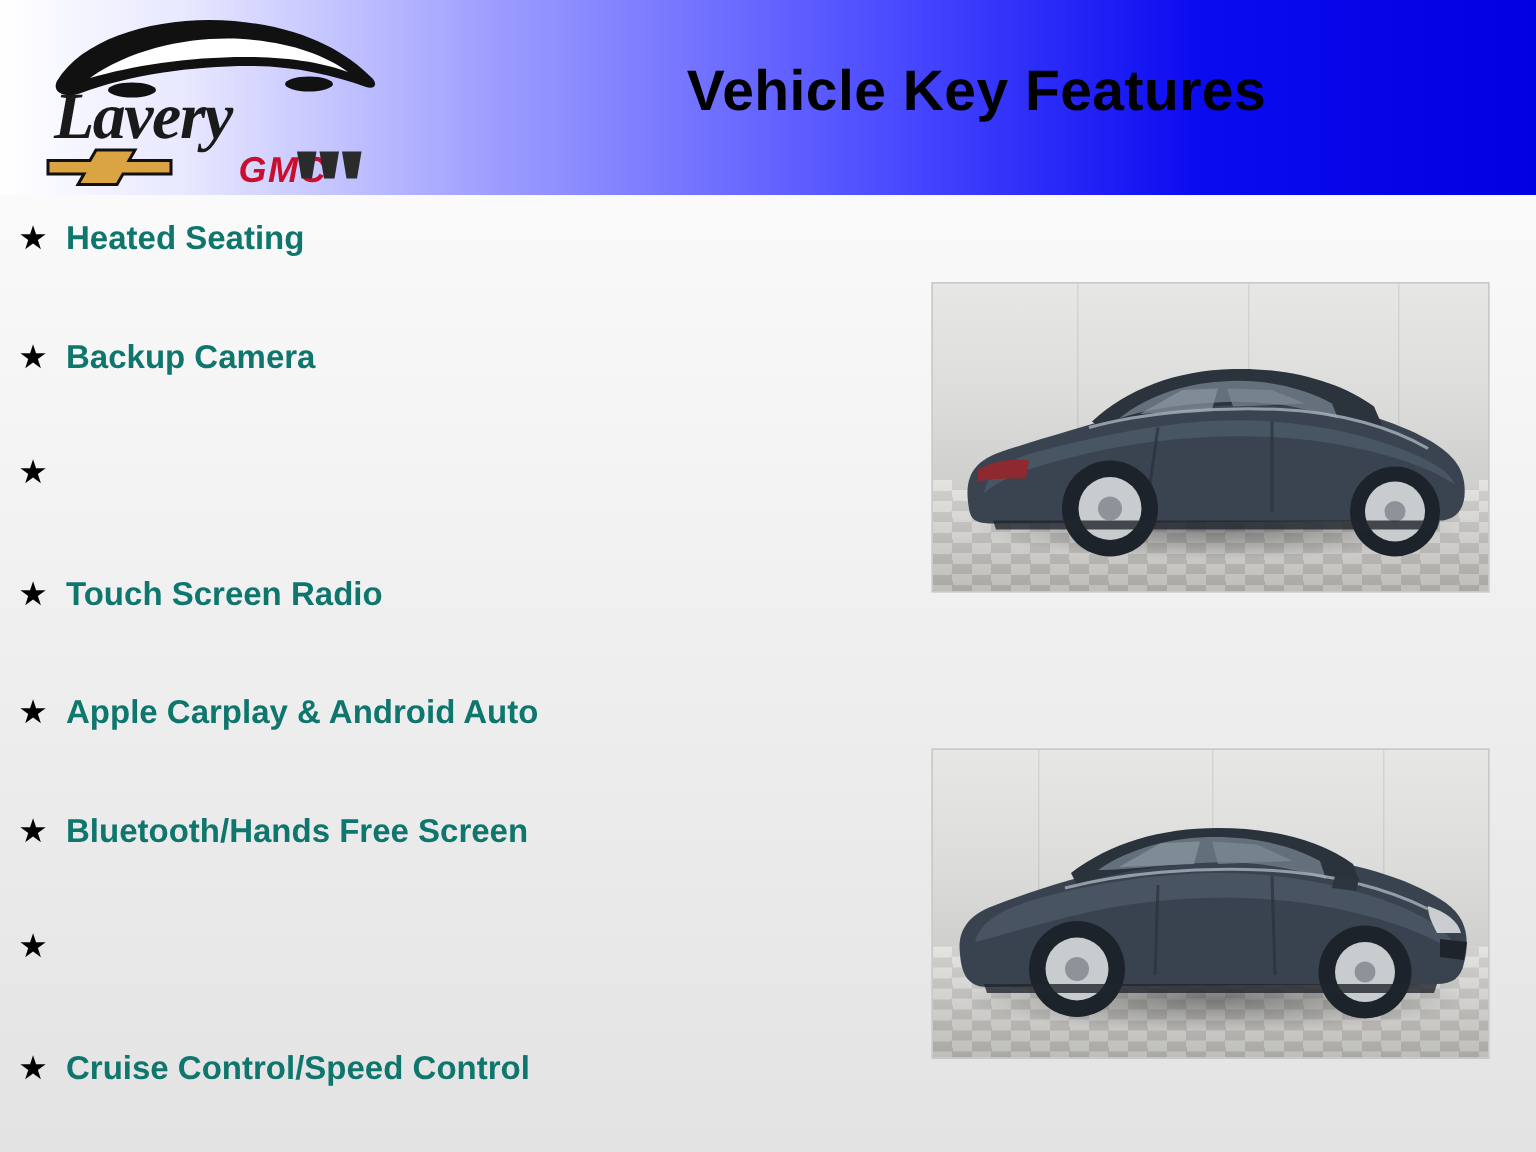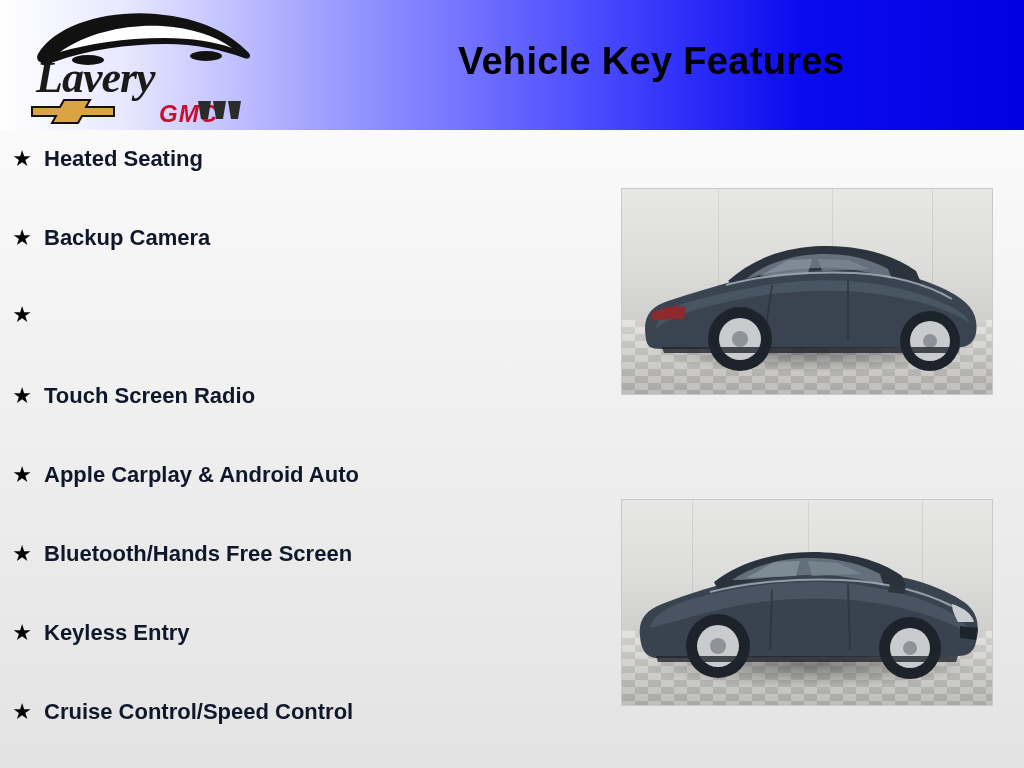--- a/index.html
+++ b/index.html
@@ -83,21 +83,21 @@
   .bullet {
     width: 44px;
     text-align: center;
     font-size: 22px;
     color: #000;
     line-height: 1;
   }
   .feature-label {
     font-size: 22px;
     font-weight: bold;
-    color: #0f172a;
+    color: #0f766e;
     white-space: nowrap;
     text-align: center;
   }
 
   
   .photo {
     position: absolute;
     border: 1px solid #c9c9c9;
     overflow: hidden;
     background: #cfcfcf;
@@ -176,21 +176,20 @@
   <div class="feature-row">
     <span class="bullet">★</span>
     <span class="feature-label">Apple Carplay &amp; Android Auto</span>
   </div>
   <div class="feature-row">
     <span class="bullet">★</span>
     <span class="feature-label">Bluetooth/Hands Free Screen</span>
   </div>
   <div class="feature-row">
     <span class="bullet">★</span>
-    <span class="feature-label">Keyless Entry</span>
   </div>
   <div class="feature-row">
     <span class="bullet">★</span>
     <span class="feature-label">Cruise Control/Speed Control</span>
   </div>
 </div>
 
 <div class="photo" id="photo-1">
   <div class="wall"></div>
   <div class="wall-seam" style="left:96px"></div>

